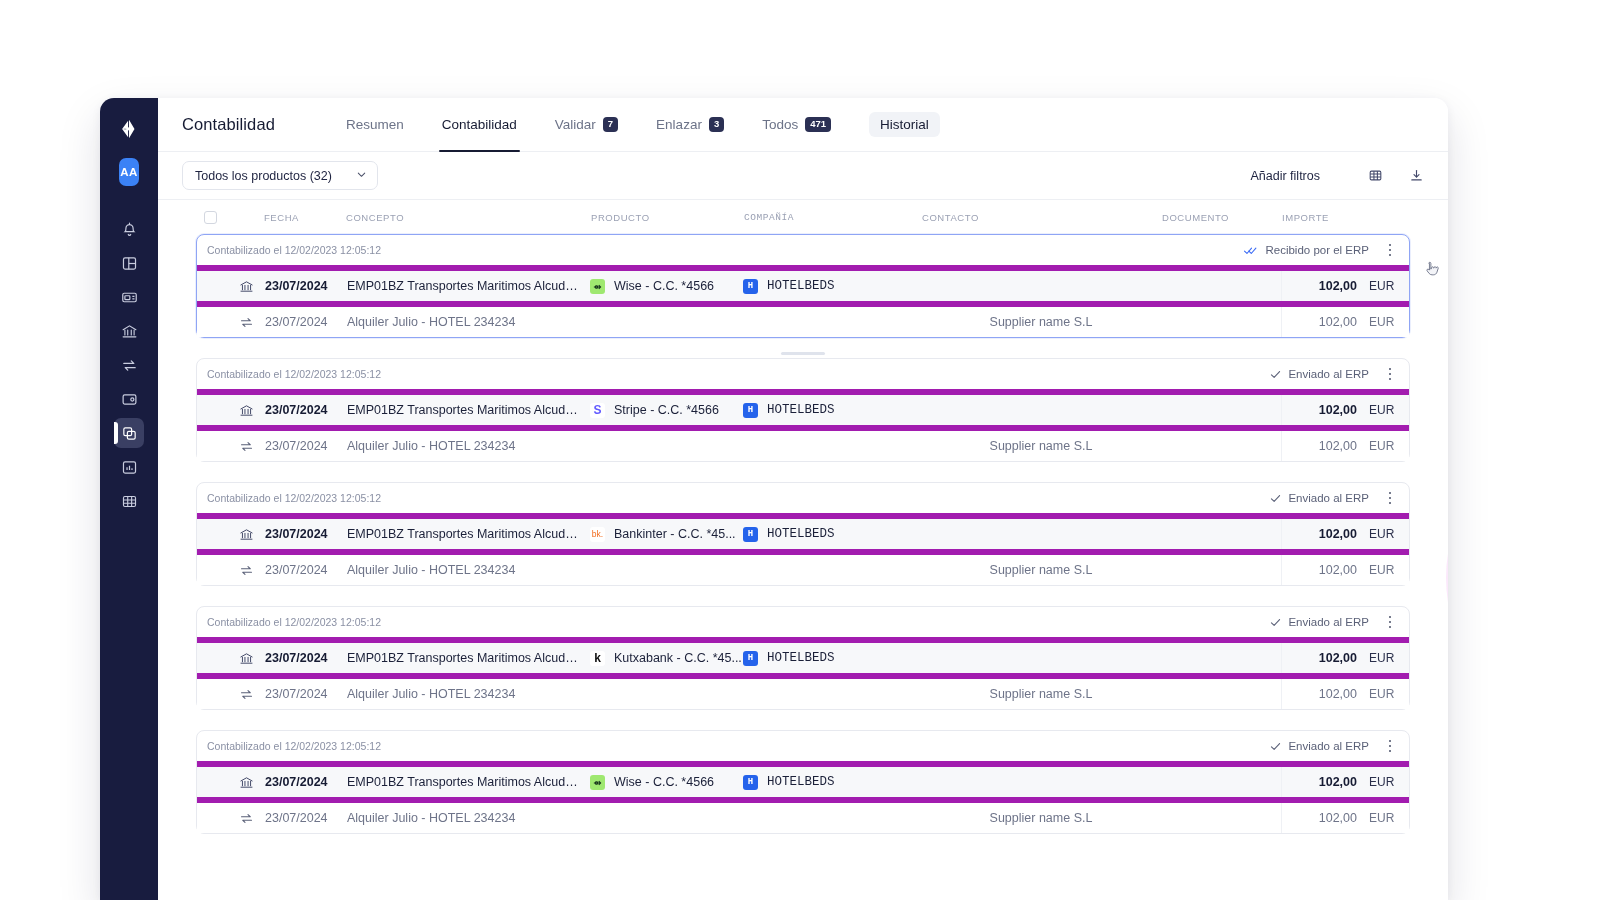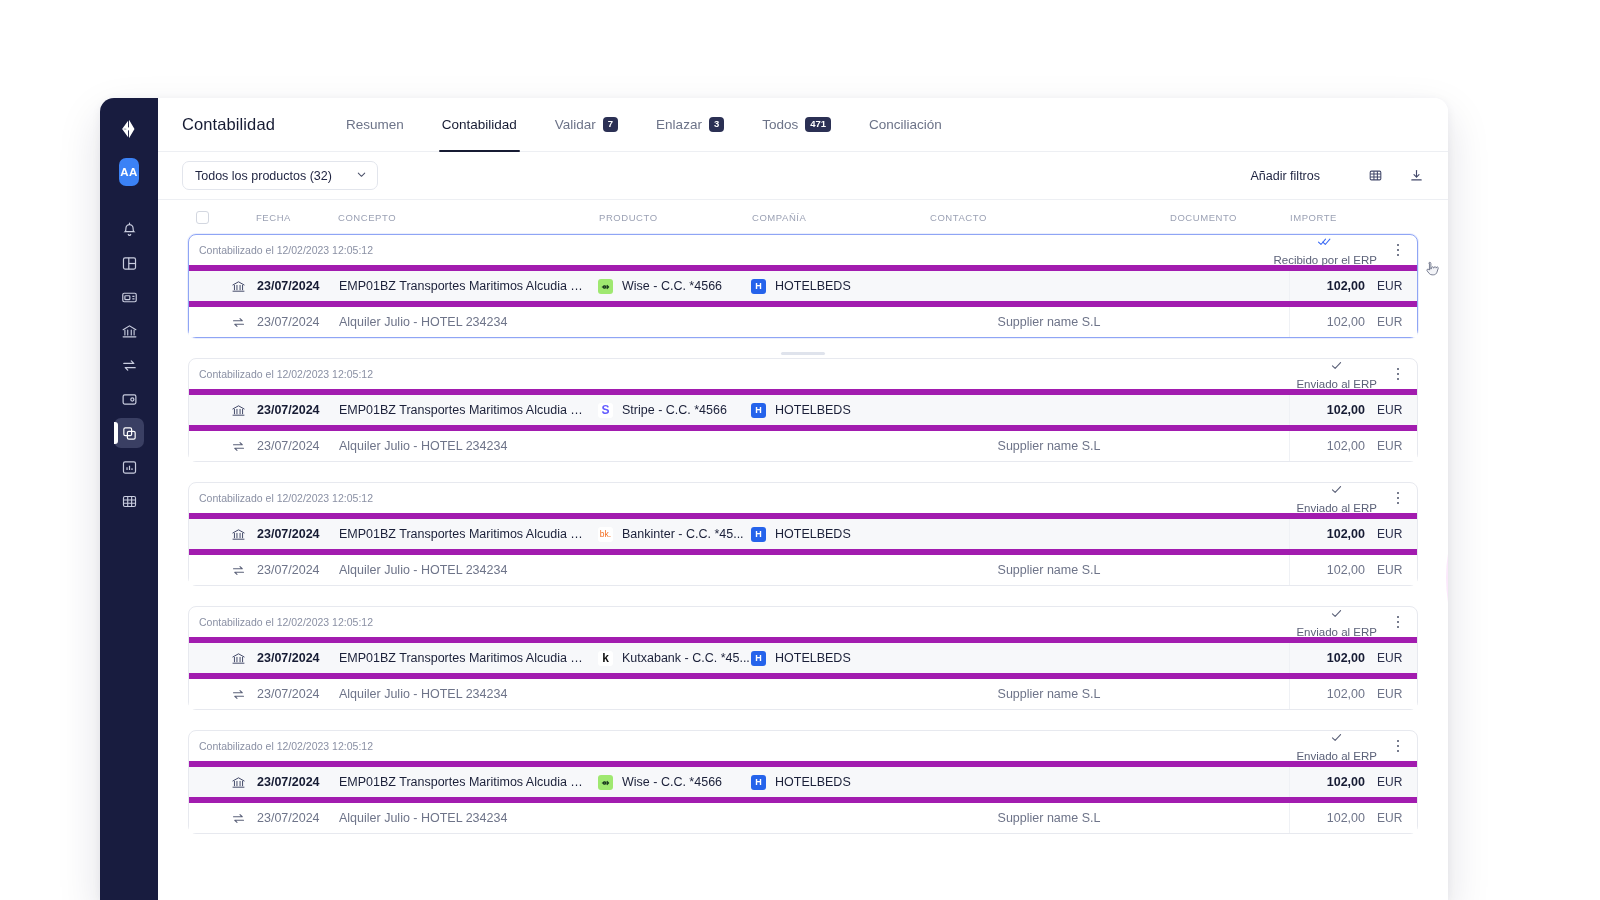--- a/index.html
+++ b/index.html
@@ -113,35 +113,35 @@
   }
   #product-select .chev { color: #4A5068; font-size: 10px; line-height: 1; }
   .spacer { flex: 1; }
   #add-filters {
     font-size: 12.5px; color: #1E2340; cursor: pointer; margin-right: 22px;
   }
   .tool-icon { color: #42486A; margin-left: 18px; cursor: pointer; display:flex; }
   .tool-icon svg { width: 15px; height: 15px; display:block; }
 
   
-  #table-area { flex: 1; overflow: hidden; padding: 0 30px; position: relative; }
+  #table-area { flex: 1; overflow: hidden; padding: 0 38px; position: relative; }
   .col-head {
     display: flex; align-items: center;
     height: 34px;
     font-size: 9.5px; letter-spacing: .55px; color: #9BA1B4;
     text-transform: uppercase;
   }
 
   
   .c-check { width: 30px; flex: 0 0 30px; display: flex; align-items: center; }
   .c-icon  { width: 38px; flex: 0 0 38px; display: flex; align-items: center; justify-content:center; }
   .c-date  { width: 82px; flex: 0 0 82px; }
   .c-concept { flex: 1 1 auto; min-width: 0; padding-right: 10px; }
   .c-product { width: 153px; flex: 0 0 153px; display: flex; align-items: center; gap: 9px; }
-  .c-company { width: 178px; flex: 0 0 178px; display: flex; align-items: center; gap: 9px; }
+  .c-company { width: 178px; flex: 0 0 178px; display: flex; align-items: center; gap: 9px; font-family: Liberation Mono, monospace; }
   .c-contact { width: 240px; flex: 0 0 240px; }
   .c-document { width: 120px; flex: 0 0 120px; }
   .c-amount { width: 128px; flex: 0 0 128px; display: flex; align-items:center; justify-content: flex-end; gap: 12px; padding-right: 14px; }
 
   .hdr-check { padding-left: 8px; }
   .checkbox {
     width: 13px; height: 13px; border: 1px solid #D3D7E0; border-radius: 3px; background: #fff;
   }
 
   
@@ -154,21 +154,21 @@
     border: 1.5px solid #8FA5F5;
     box-shadow: 0 0 0 1px rgba(143,165,245,.18);
   }
   .group-head {
     height: 30px; display: flex; align-items: center;
     padding: 0 12px 0 10px;
     font-size: 10.5px; color: #8A90A4;
   }
   .group-status {
     display: flex; align-items: center; gap: 6px;
-    font-size: 11.5px; color: #5B6178; flex-direction: column;
+    font-size: 11.5px; color: #5B6178;
   }
   .group-status.received { color: #5B6178; }
   .group-status svg { display: block; }
   .kebab {
     margin-left: 14px; width: 14px; display: flex; flex-direction: column;
     align-items: center; gap: 2.5px; cursor: pointer;
   }
   .kebab i { width: 2.6px; height: 2.6px; border-radius: 50%; background: #4A5068; display:block; }
 
   .grow {
@@ -334,22 +334,22 @@
             <span class="tab-badge">7</span>
           </div>
           <div class="nav-tab">
             <span>Enlazar</span>
             <span class="tab-badge">3</span>
           </div>
           <div class="nav-tab">
             <span>Todos</span>
             <span class="tab-badge">471</span>
           </div>
-          <div class="nav-tab">
-            <span>Conciliación</span>
+          <div class="nav-tab pill">
+            <span class="pill-wrap">Historial</span>
           </div>
         </div>
     </div>
 
     <div id="filterbar">
       <div id="product-select">
         <span>Todos los productos (32)</span>
         <span class="chev">
           <svg viewBox="0 0 24 24" width="11" height="11" fill="none" stroke="#4A5068" stroke-width="2.2" stroke-linecap="round" stroke-linejoin="round">
               <path d="M5 9l7 7 7-7"></path>

